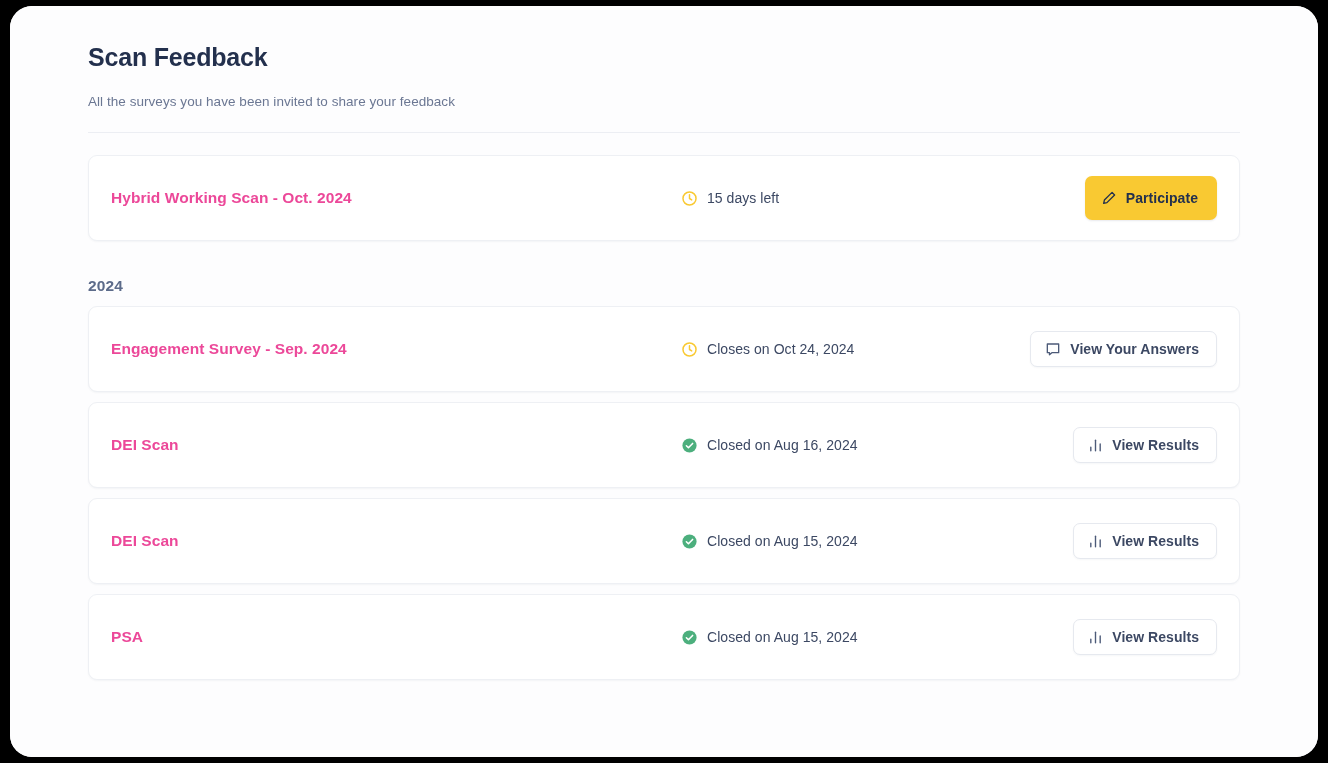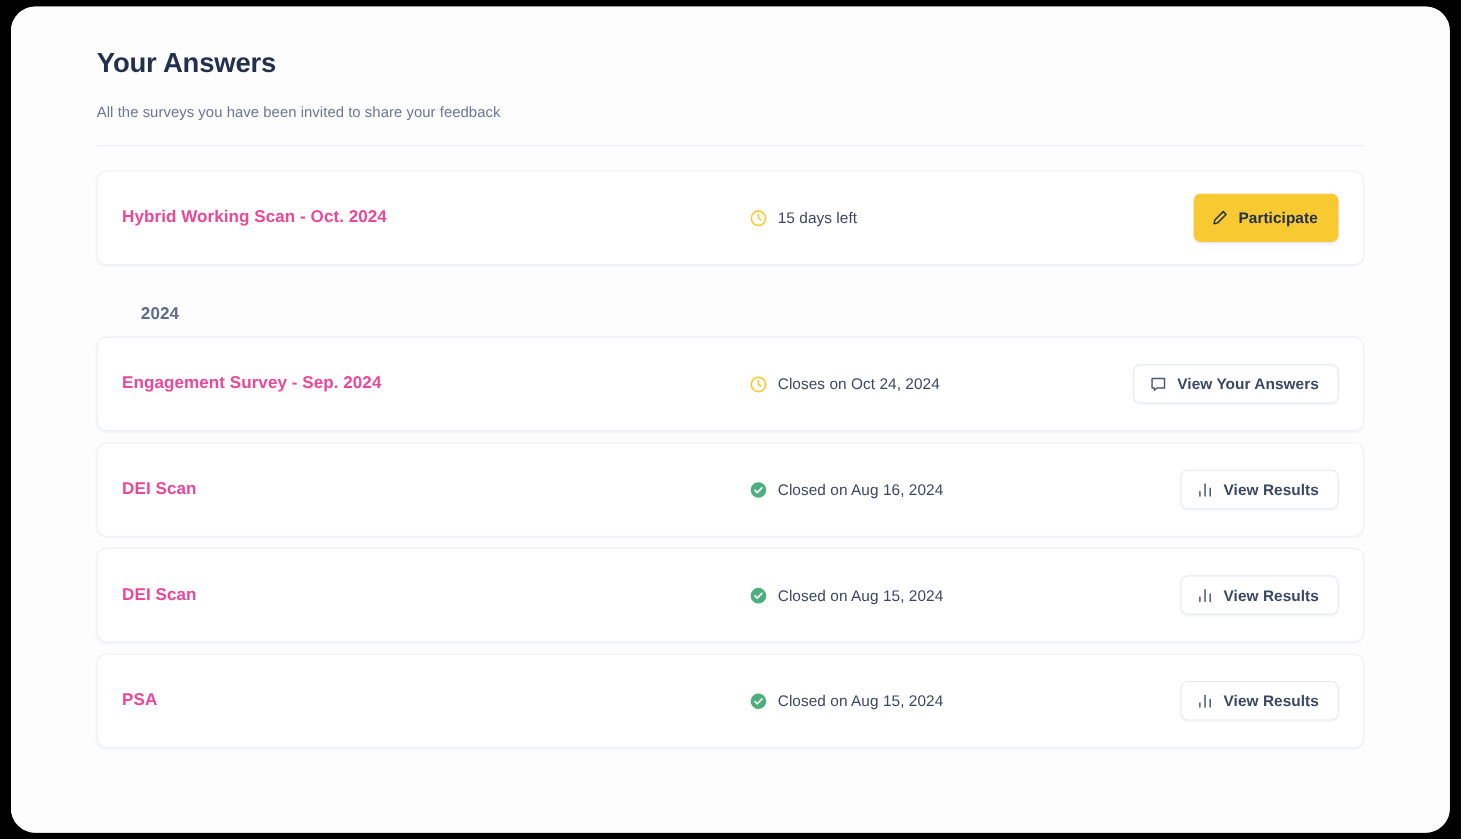--- a/index.html
+++ b/index.html
@@ -59,21 +59,20 @@
   .survey-list {
     padding: 0 78px;
   }
 
   .section-label {
     font-size: 15.5px;
     font-weight: 700;
     color: #5c6b8a;
     padding: 26px 0 11px 0;
     letter-spacing: 0.1px;
-    margin-left: 40px;
   }
 
   .survey-card {
     display: flex;
     align-items: center;
     background: #ffffff;
     border: 1px solid #eef0f4;
     border-radius: 9px;
     box-shadow: 0 1px 2px rgba(30,41,74,0.045);
     height: 86px;
@@ -160,21 +159,21 @@
     flex: 0 0 auto;
   }
 </style>
 </head>
 <body>
 
 <div id="app-window">
   <div id="page-scroll">
 
     <div class="page-header">
-      <div class="page-title">Your Answers</div>
+      <div class="page-title">Scan Feedback</div>
       <div class="page-subtitle">All the surveys you have been invited to share your feedback</div>
     </div>
 
     <div class="header-divider"></div>
 
     <div class="survey-list" id="survey-list">
         <div class="survey-card first-card">
           <div class="survey-name">Hybrid Working Scan - Oct. 2024</div>
           <div class="survey-status">
             <span class="status-icon">

